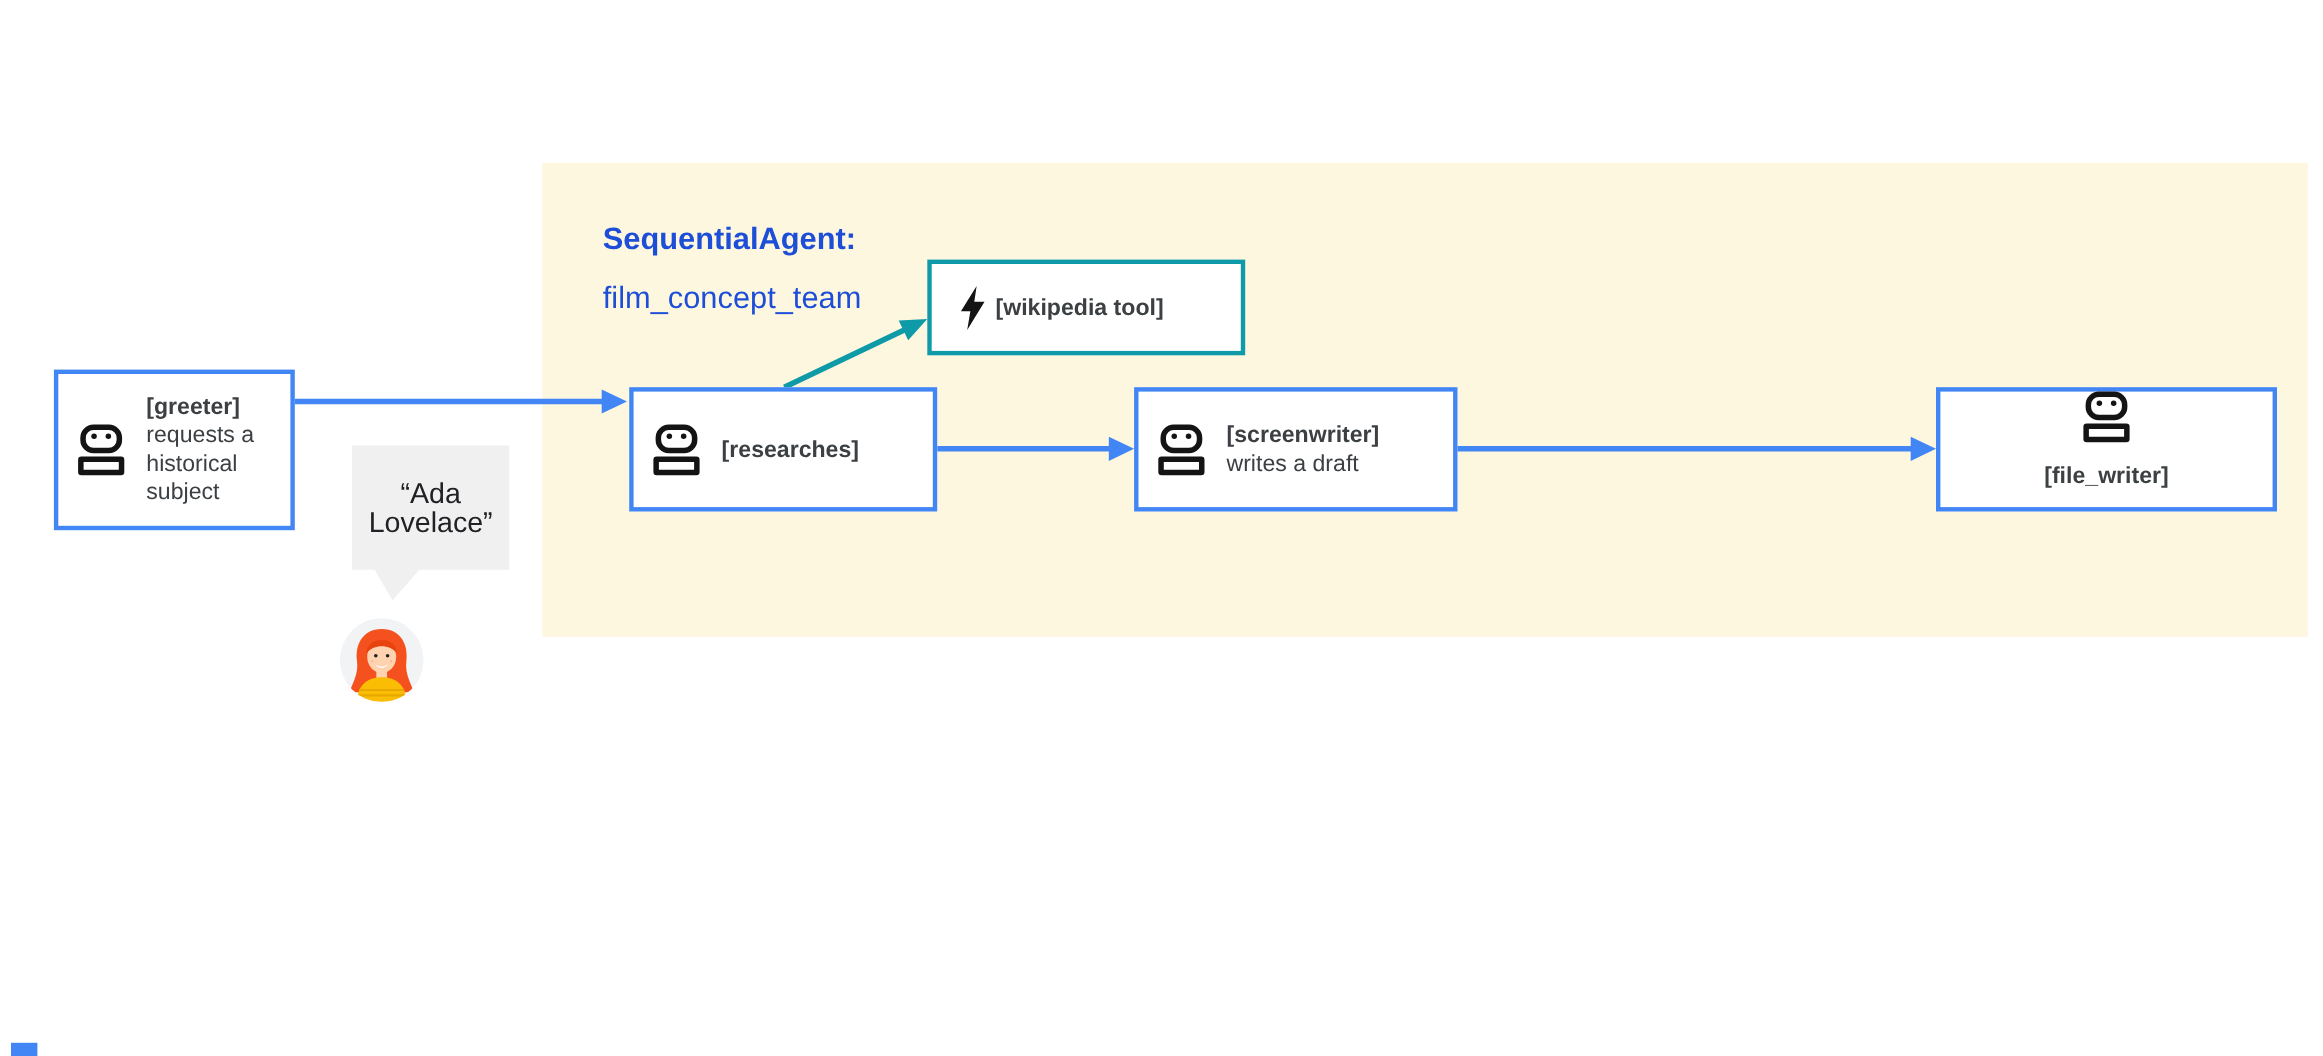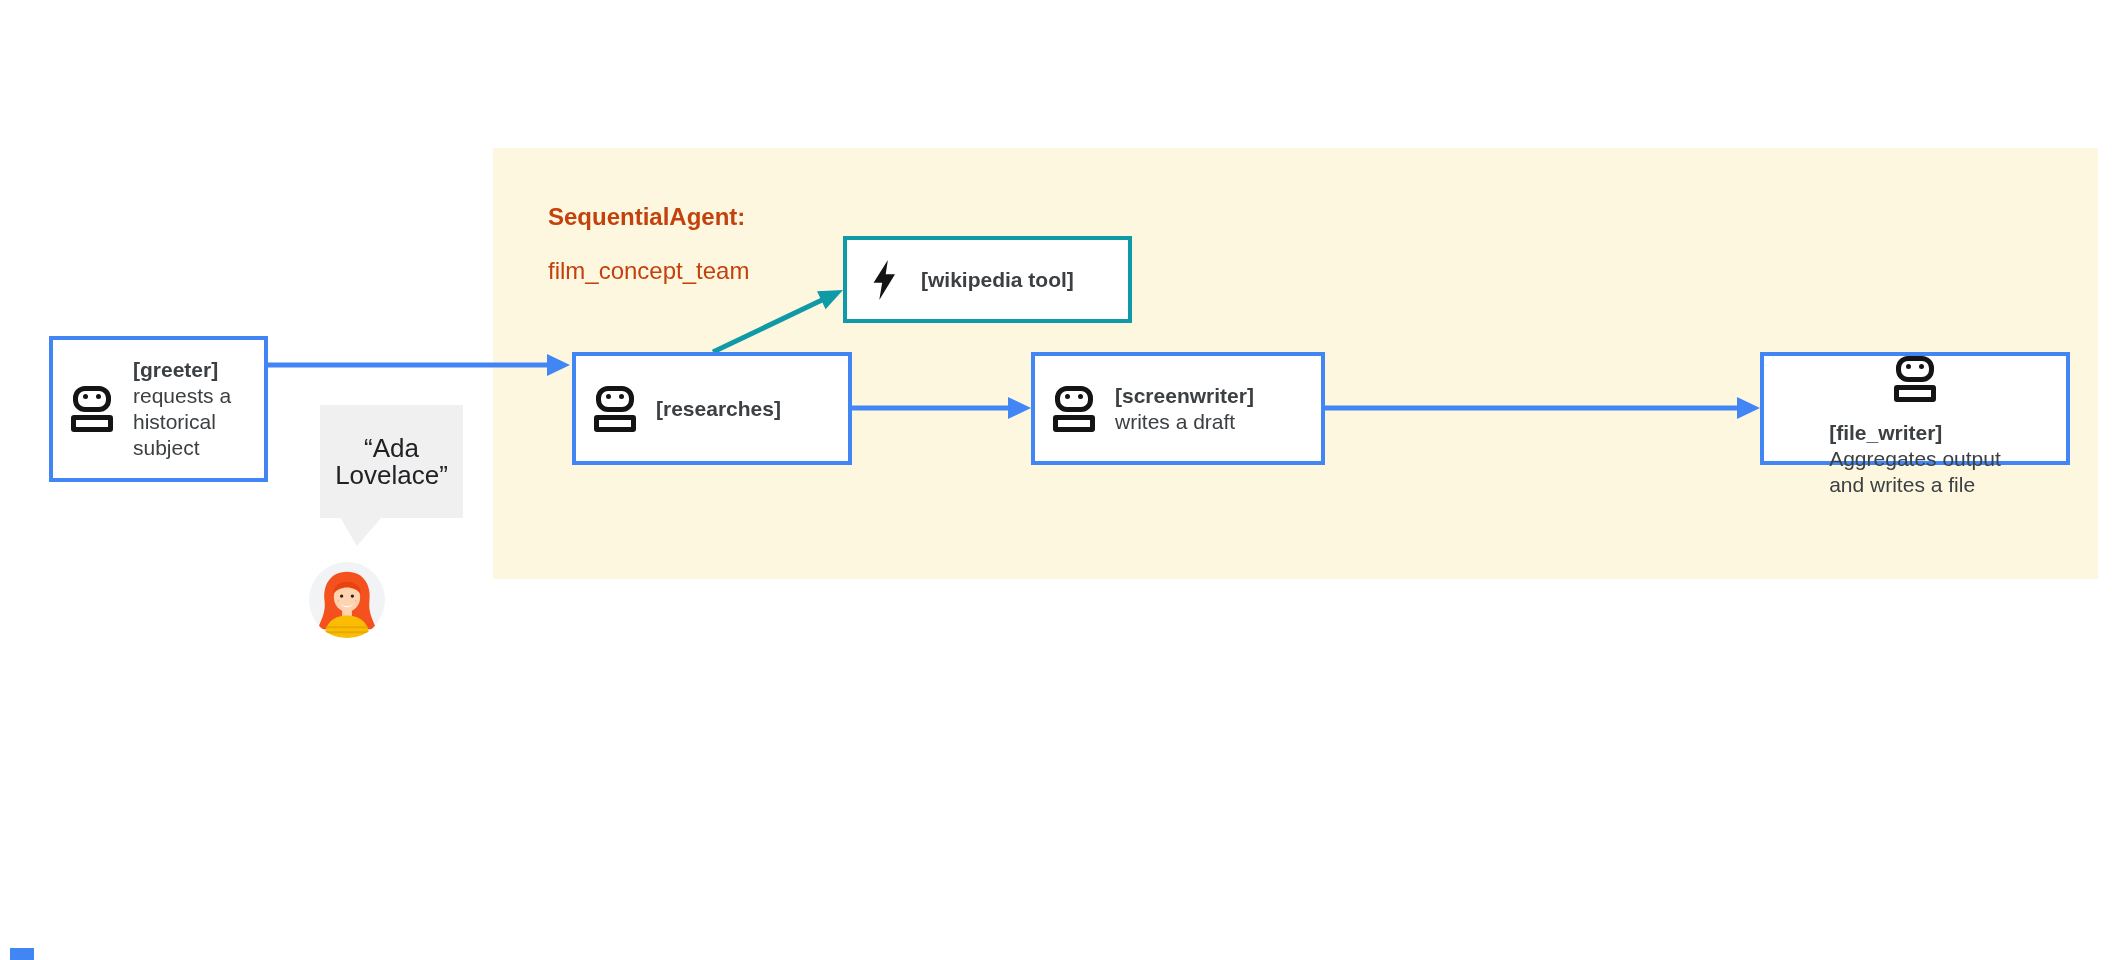--- a/index.html
+++ b/index.html
@@ -17,22 +17,22 @@
   }
   .agent-container {
     position: absolute;
     left: 493px; top: 148px;
     width: 1605px; height: 431px;
     background: #FEF7E0;
   }
   .container-label {
     position: absolute;
     left: 548px; top: 176px;
-    font-size: 24px; line-height: 27px;
-    color: #c2410c;
+    font-size: 28px; line-height: 27px;
+    color: #1d4ed8;
     white-space: pre-line;
   }
   .container-label .bold { font-weight: bold; }
 
   .node {
     position: absolute;
     background: #ffffff;
     display: flex;
     align-items: center;
     gap: 18px;
@@ -163,21 +163,21 @@
           <span class="eye"></span>
           <span class="eye"></span>
         </div>
       <div class="torso"></div>
     </div>
     <div class="node-text">
       <div class="node-name">[researches]</div>
     </div>
   </div>
 
-  <div class="node teal" style="left:843px; top:236px; width:289px; height:87px; padding-left:26px; gap:24px;align-items:center;">
+  <div class="node teal" style="left:843px; top:236px; width:289px; height:87px; padding-left:26px; gap:8px;align-items:center;">
     <svg width="24" height="40" viewBox="0 0 16 28">
       <path d="M10 0 L0 16 L6 16 L4 28 L15 10 L8.5 10 Z" fill="#141414"></path>
     </svg>
     <div class="node-text">
       <div class="node-name">[wikipedia tool]</div>
     </div>
   </div>
 
   <div class="node blue" style="left:1031px; top:352px; width:294px; height:113px;">
     <div class="robot">
@@ -196,22 +196,20 @@
   <div class="node blue" style="left:1760px; top:352px; width:310px; height:113px;flex-direction:column;">
     <div class="robot">
       <div class="head">
           <span class="eye"></span>
           <span class="eye"></span>
         </div>
       <div class="torso"></div>
     </div>
     <div class="node-text">
       <div class="node-name">[file_writer]</div>
-      <div class="node-desc">Aggregates output
-and writes a file</div>
     </div>
   </div>
 
   <div class="bubble">“Ada
 Lovelace”</div>
   <div class="bubble-tail"></div>
 
   <svg class="avatar" viewBox="0 0 80 80">
     <defs>
         <clipPath id="avclip">

